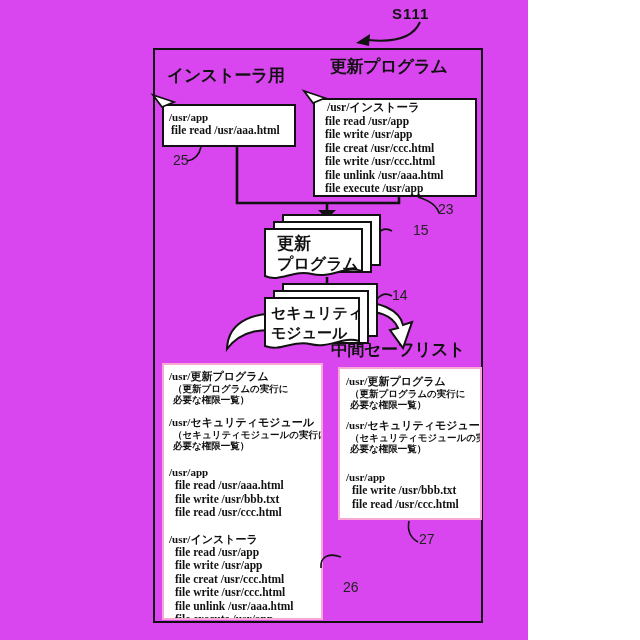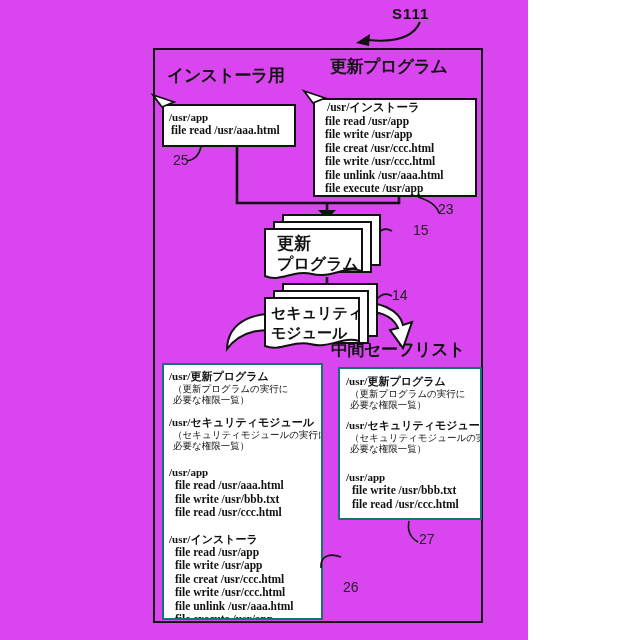--- a/index.html
+++ b/index.html
@@ -4,26 +4,26 @@
 <style>
   html,body{margin:0;padding:0;background:#fff}
   .canvas{position:relative;width:528px;height:640px;background:#d946ef;color:#111;
           font-family:"DejaVu Sans","Liberation Sans",sans-serif;overflow:hidden}
   .frame{position:absolute;left:153px;top:48px;width:330px;height:575px;border:2px solid #111;box-sizing:border-box}
   .h{position:absolute;font-weight:bold;white-space:nowrap;letter-spacing:-0.5px}
   .step{position:absolute;left:392px;top:5px;font-size:15px;font-weight:bold;letter-spacing:1px;
         font-family:"Liberation Sans",sans-serif}
   .ref{position:absolute;font-size:14px;color:#222;font-family:"Liberation Sans",sans-serif}
   .docbox{position:absolute;border:2px solid #111;background:#fff;box-sizing:border-box;overflow:hidden}
-  .listbox{position:absolute;border:2px solid #0f766e;background:#fff;box-sizing:border-box;overflow:hidden}
+  .listbox{position:absolute;border:2px solid #f9a8d4;background:#fff;box-sizing:border-box;overflow:hidden}
   .pathline{font-weight:bold;font-size:11px;line-height:14px;white-space:nowrap;
             font-family:"Liberation Serif","DejaVu Serif",serif}
   .fileline{font-weight:bold;font-size:11.5px;line-height:13.5px;white-space:nowrap;padding-left:6px;
             font-family:"Liberation Serif","DejaVu Serif",serif}
-  .note{font-weight:normal;font-size:9.5px;line-height:11px;white-space:nowrap;padding-left:4px}
+  .note{font-weight:bold;font-size:9.5px;line-height:11px;white-space:nowrap;padding-left:4px}
   .blk{margin:0}
   svg{position:absolute;left:0;top:0;z-index:5;pointer-events:none}
   svg text{font-family:"DejaVu Sans","Liberation Sans",sans-serif;font-weight:bold;fill:#111}
 </style>
 </head>
 <body>
 
 <div class="canvas">
 
   <div class="step">S111</div>

